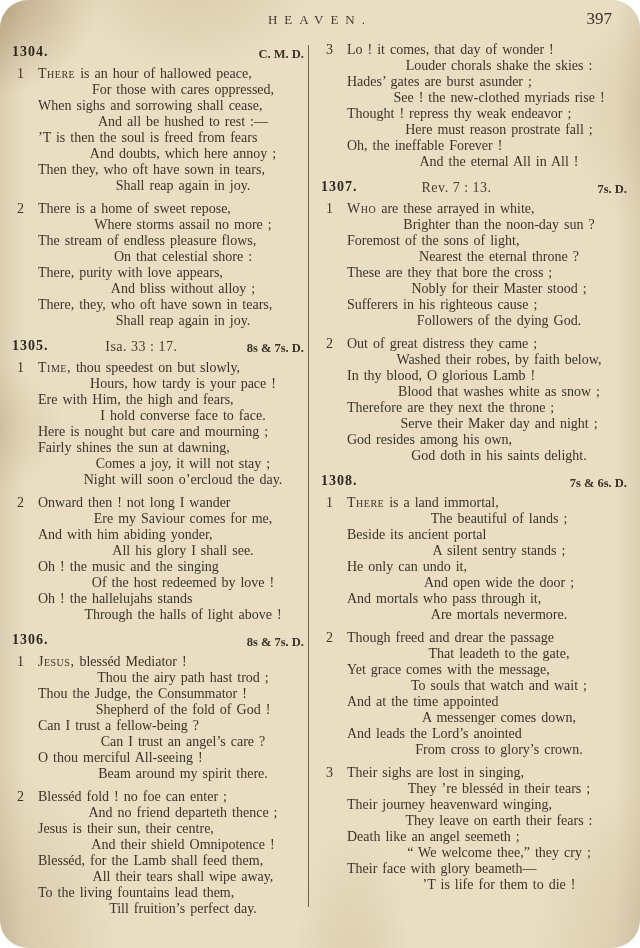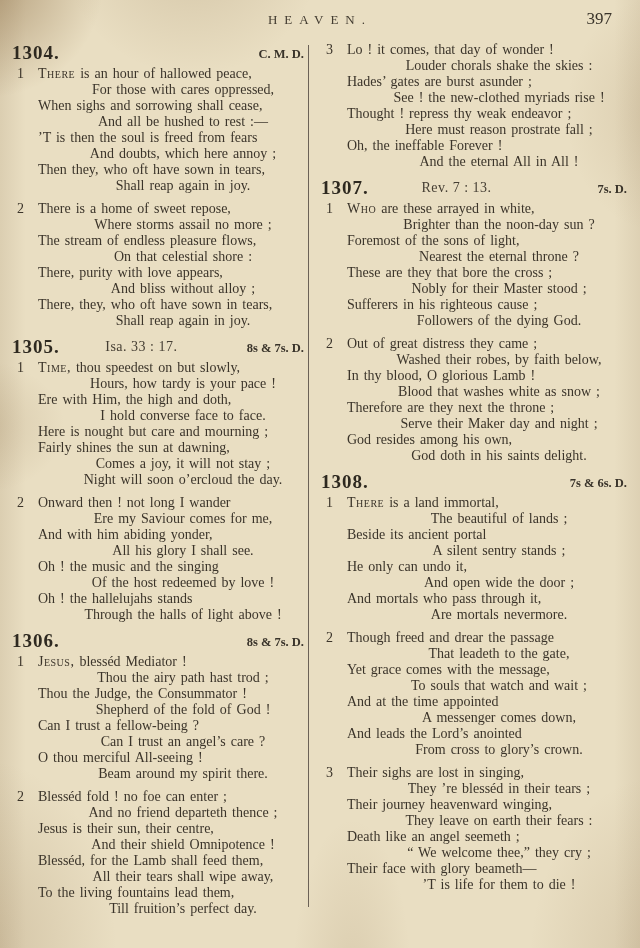--- a/index.html
+++ b/index.html
@@ -10,36 +10,37 @@
     background:
       radial-gradient(circle at -2% -2%, rgba(125,92,50,.50), rgba(125,92,50,0) 10%),
       radial-gradient(circle at 30% -6%, rgba(125,95,55,.20), rgba(125,95,55,0) 12%),
       radial-gradient(ellipse at -3% 45%, rgba(130,100,60,.18), rgba(130,100,60,0) 9%),
       radial-gradient(ellipse at -2% 100%, rgba(130,100,60,.22), rgba(130,100,60,0) 14%),
       radial-gradient(ellipse at 55% 104%, rgba(130,100,60,.14), rgba(130,100,60,0) 12%),
       radial-gradient(ellipse at 103% 102%, rgba(135,105,65,.20), rgba(135,105,65,0) 14%),
       radial-gradient(ellipse at 103% 12%, rgba(140,110,70,.16), rgba(140,110,70,0) 10%),
       linear-gradient(90deg, rgba(120,92,55,.12), rgba(120,92,55,0) 4%, rgba(120,92,55,0) 96%, rgba(120,92,55,.10)),
       #e9dec2;
+    border-radius: 28px;
   }
   .running-head {
     position:absolute; top:12px; left:0; width:100%; text-align:center;
     font-size:13px; letter-spacing:7px; color:#433c31;
   }
   .page-number {
     position:absolute; top:9px; right:28px; font-size:17px; color:#39332a;
   }
   .col { position:absolute; top:42px; }
   .col-left  { left:12px;  width:294px; }
   .col-right { left:321px; width:308px; }
   .divider { position:absolute; left:308px; top:45px; width:1px; height:862px; background:#6b6156; }
 
   .hymn-heading { position:relative; margin:4px 0 2px 0; height:22px; }
   .hymn-heading.first { margin-top:0; }
-  .hymn-number { font-weight:bold; font-size:19px; letter-spacing:1px; color:#2e2920;text-align:right; }
+  .hymn-number { font-weight:bold; font-size:14px; letter-spacing:1px; color:#2e2920;text-align:right; }
   .hymn-ref {
     position:absolute; left:44%; transform:translateX(-50%); bottom:3px;
     font-size:14px; letter-spacing:.5px; color:#453e33;
   }
   .hymn-meter {
     position:absolute; right:2px; bottom:2px;
     font-weight:bold; font-size:12.5px; color:#39332a;
   }
   .verse { position:relative; margin:0 0 7px 0; }
   .verse-num { position:absolute; left:5px; top:0; font-size:14px; }
@@ -76,21 +77,21 @@
         <div class="line">There, purity with love appears,</div>
         <div class="line indent">And bliss without alloy ;</div>
         <div class="line">There, they, who oft have sown in tears,</div>
         <div class="line indent">Shall reap again in joy.</div>
       </div>
       <div class="hymn-heading"><span class="hymn-number">1305.</span><span class="hymn-ref">Isa. 33 : 17.</span><span class="hymn-meter">8s &amp; 7s. D.</span></div>
       <div class="verse">
         <span class="verse-num">1</span>
         <div class="line"><span class="lead">Time,</span> thou speedest on but slowly,</div>
         <div class="line indent">Hours, how tardy is your pace !</div>
-        <div class="line">Ere with Him, the high and doth,</div>
+        <div class="line">Ere with Him, the high and fears,</div>
         <div class="line indent">I hold converse face to face.</div>
         <div class="line">Here is nought but care and mourning ;</div>
         <div class="line">Fairly shines the sun at dawning,</div>
         <div class="line indent">Comes a joy, it will not stay ;</div>
         <div class="line indent">Night will soon o’ercloud the day.</div>
       </div>
       <div class="verse">
         <span class="verse-num">2</span>
         <div class="line">Onward then ! not long I wander</div>
         <div class="line indent">Ere my Saviour comes for me,</div>

